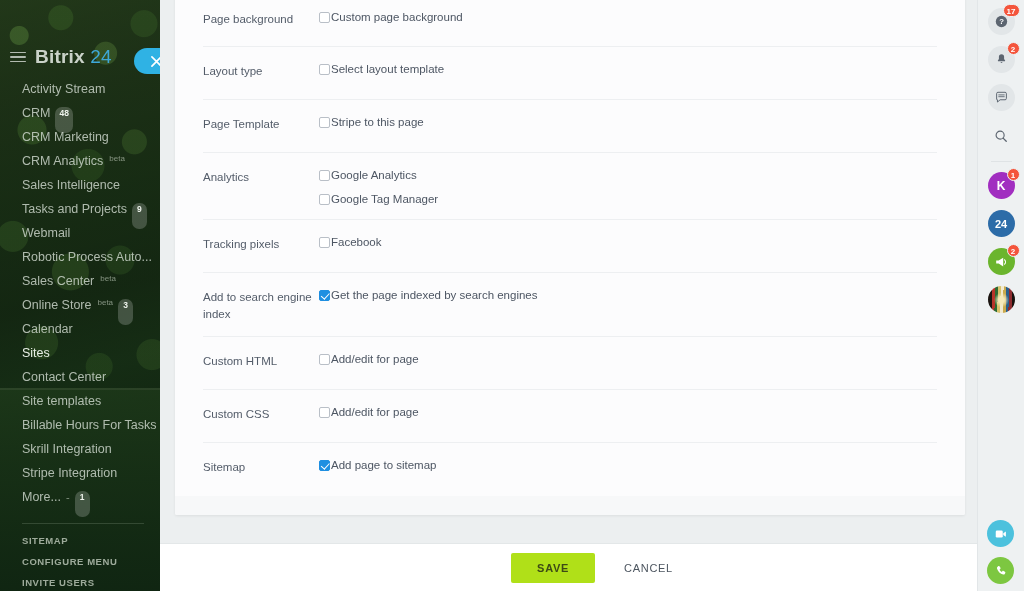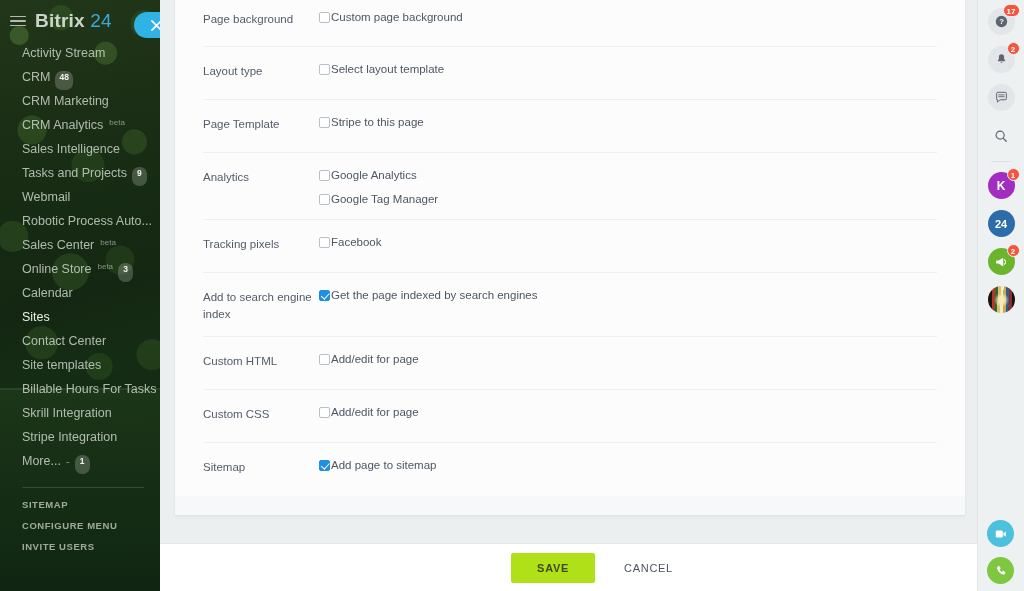--- a/index.html
+++ b/index.html
@@ -39,21 +39,21 @@
   }
   .sb-water {
     position:absolute; left:0; right:0; top:66%; bottom:0;
     background: linear-gradient(to bottom, rgba(30,58,26,.75), rgba(16,38,18,.92));
   }
   .sb-waterline {
     position:absolute; left:0; right:0; top:65.6%; height:2px;
     background: rgba(150,180,130,.18);
   }
 
-  .sb-head { position:relative; display:flex; align-items:center; height:42px; padding-left:10px; }
+  .sb-head { position:relative; display:flex; align-items:center; height:42px; padding-left:10px;margin-top:36px; }
   .burger { width:16px; display:flex; flex-direction:column; gap:3px; margin-right:9px; cursor:pointer; }
   .burger i { display:block; height:1.5px; background:rgba(235,240,235,.72); border-radius:1px; }
   .logo { font-size:19px; font-weight:700; letter-spacing:.2px; color:rgba(240,245,240,.82); }
   .logo .n { color:#3ea8d8; font-weight:400; }
   .close-pill {
     position:absolute; left:134px; top:12px; width:44px; height:26px;
     background:#2fb2e4; border-radius:13px 0 0 13px;
     display:flex; align-items:center; justify-content:center; cursor:pointer;
   }
   .close-pill svg { width:11px; height:11px; }
@@ -67,21 +67,21 @@
   }
   .sb-item .lbl { position:relative; }
   .sb-item.active { }
   .sb-item.active .lbl::before{
     content:""; position:absolute; left:-8px; right:-8px; top:-4px; bottom:-4px;
     background: rgba(255,255,255,.14); border-radius:11px; z-index:-1;
   }
   .sb-item.active { color:#e8efe6; }
   .beta { font-size:8px; color:rgba(205,215,200,.6); margin-left:1px; position:relative; top:-4px; }
   .cnt {
-    display:inline-block; min-width:15px; height:19px; line-height:13px; padding:0 4px;
+    display:inline-block; min-width:15px; height:26px; line-height:13px; padding:0 4px;
     border-radius:7px; background:rgba(255,255,255,.20); color:#eef3ec;
     font-size:8.5px; font-weight:700; text-align:center; position:relative; top:-1px;
   }
   .dash { color:rgba(205,215,200,.6); font-size:11px; }
 
   .sb-div { position:relative; margin:9px 16px 6px 22px; height:1px; background:rgba(200,215,195,.18); }
   .sb-sub {
     position:relative; height:21px; display:flex; align-items:center; padding-left:22px;
     font-size:9.5px; font-weight:700; letter-spacing:.55px;
     color:rgba(212,222,208,.72); cursor:pointer;

